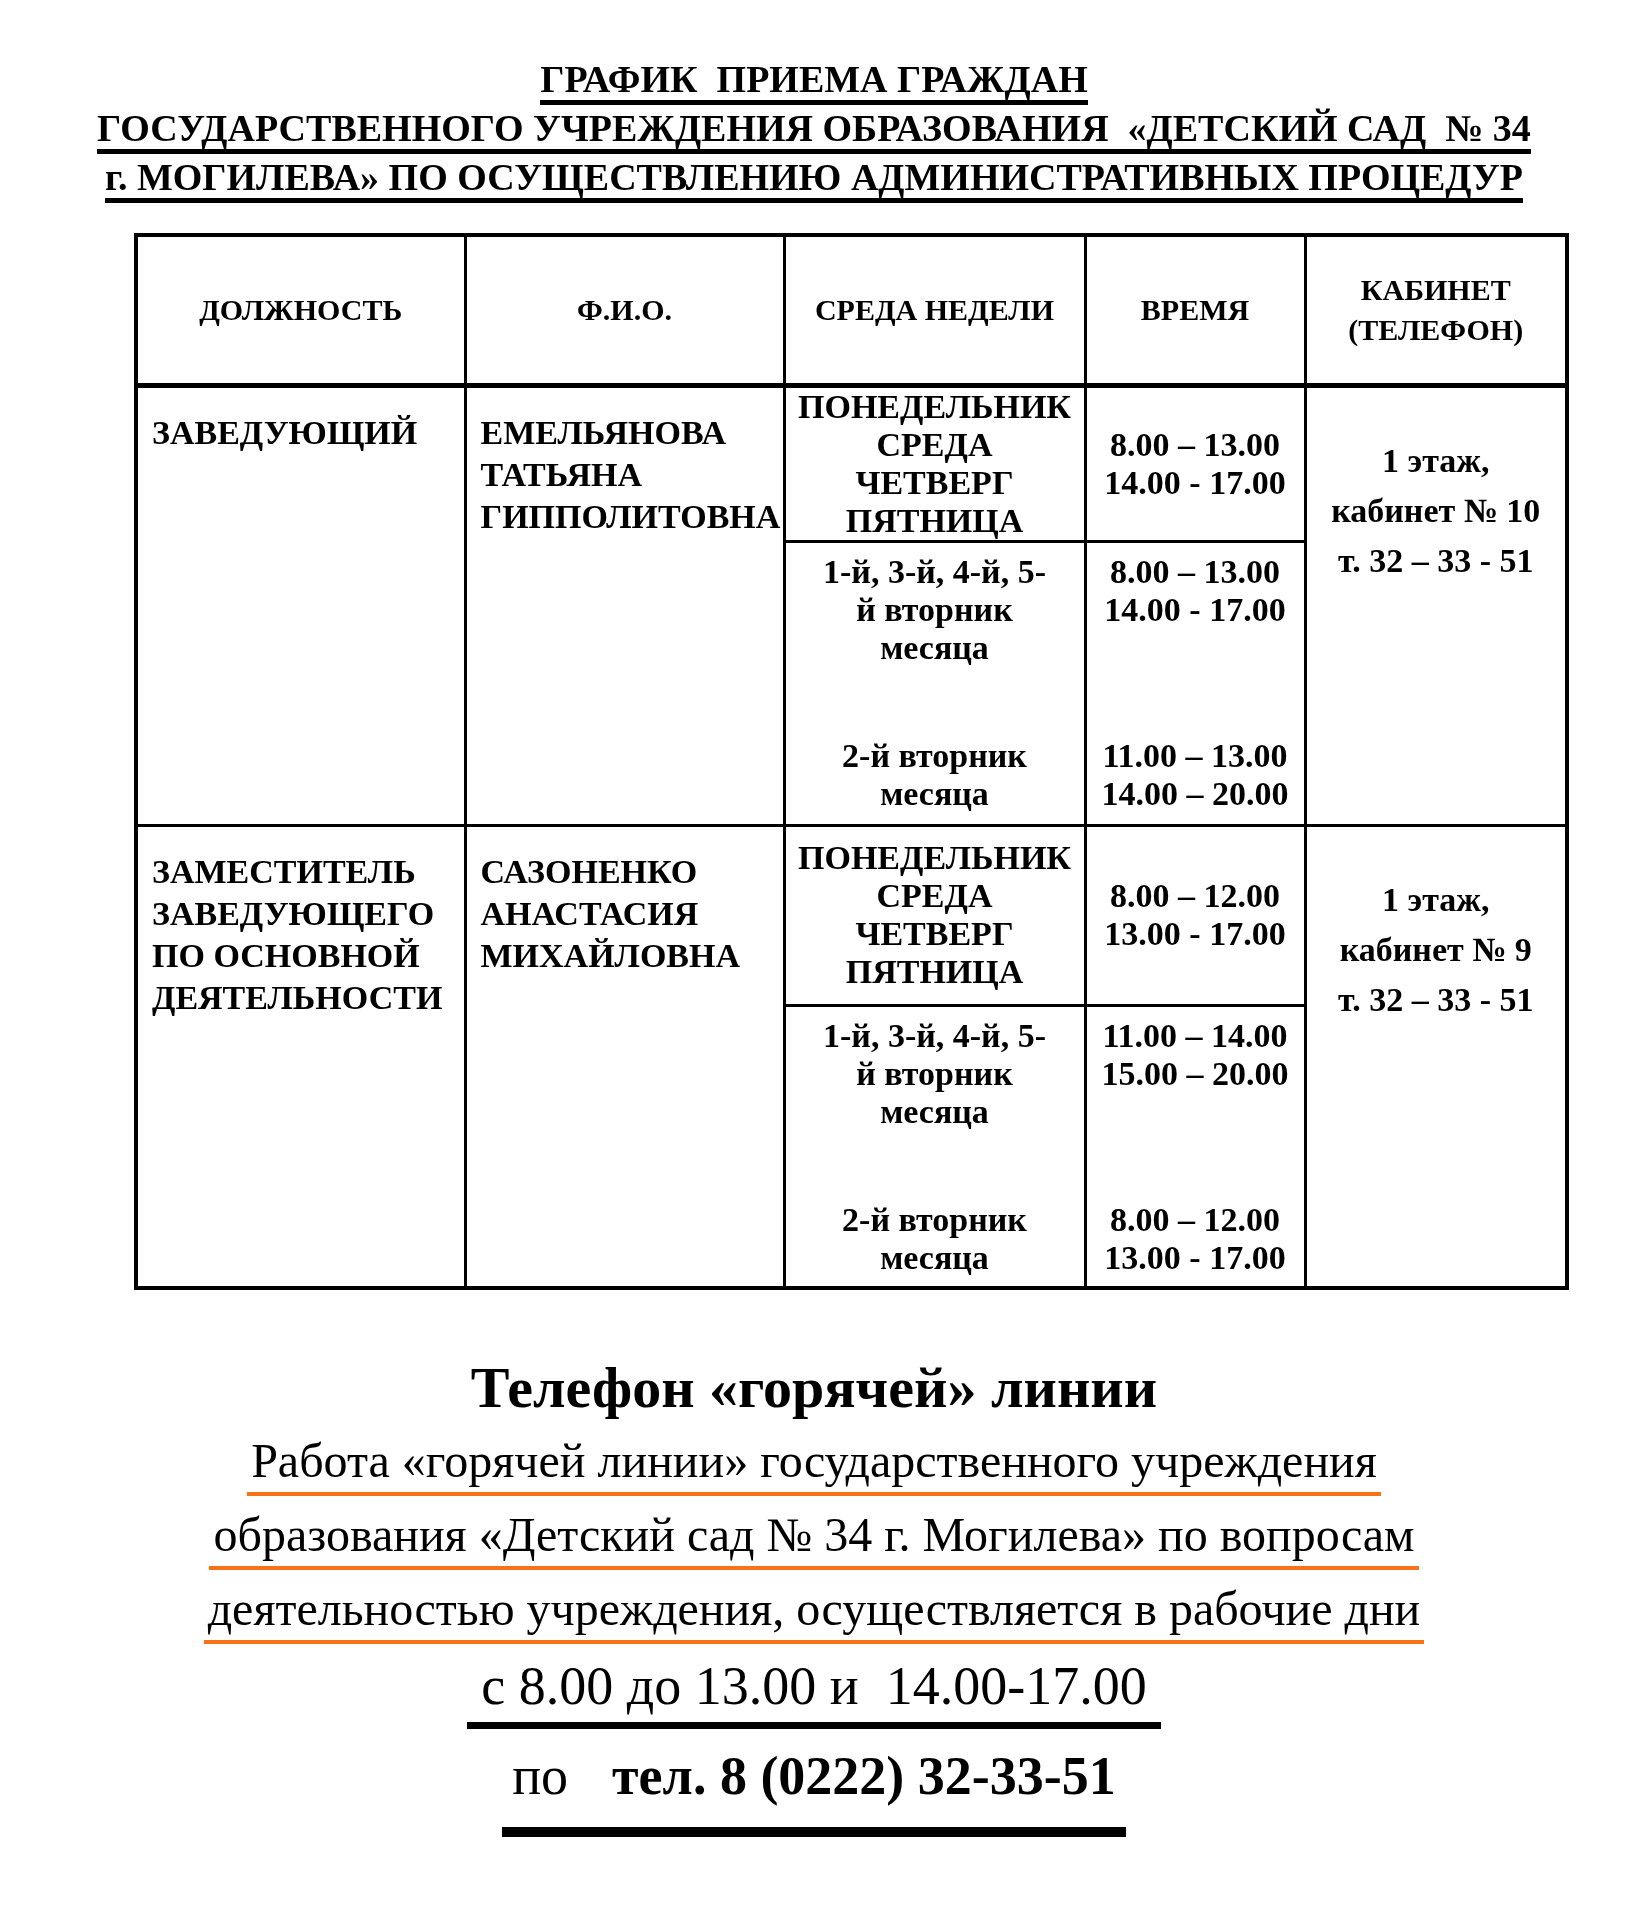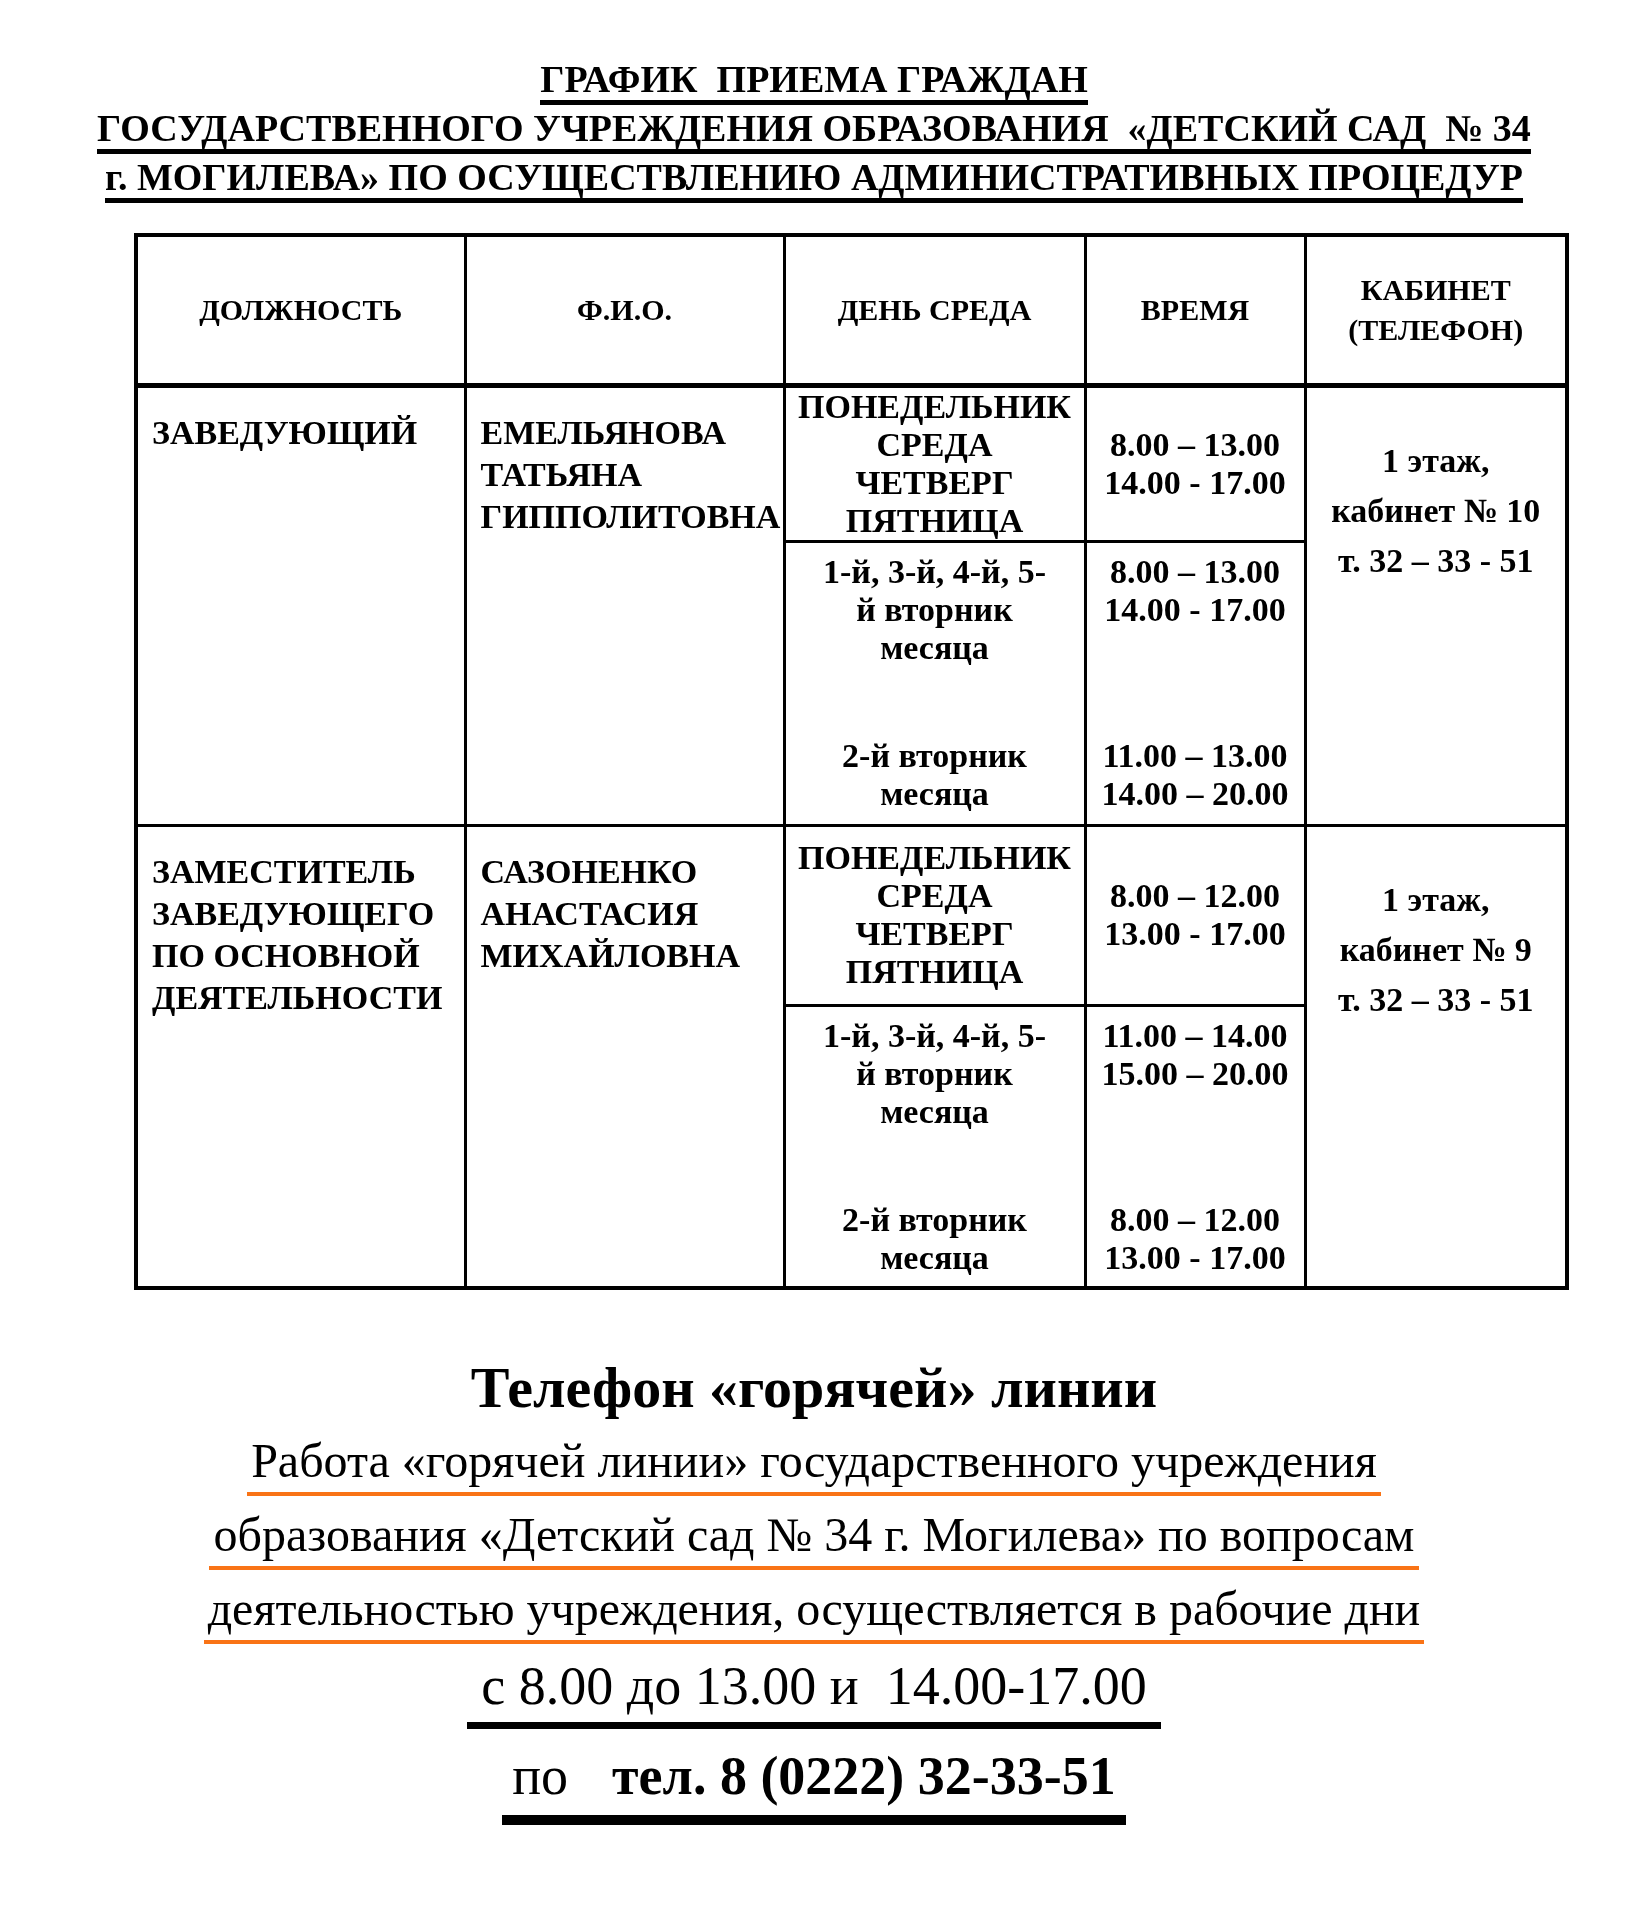--- a/index.html
+++ b/index.html
@@ -114,21 +114,21 @@
     border-bottom:7px solid #000;
     padding:0 14px 8px 14px;
   }
   .hl-phone{
     font-size:54px;
     line-height:58px;
   }
   .hl-phone .u{
     display:inline-block;
     border-bottom:10px solid #000;
-    padding:0 10px 10px 10px;
+    padding:0 10px 22px 10px;
   }
   .hl-phone .prefix{font-weight:normal;margin-right:44px;}
   .hl-phone .number{font-weight:bold;}
 </style>
 </head>
 <body>
 
 <div class="page">
 
   <header class="doc-title">
@@ -142,21 +142,21 @@
       <col style="width:329px">
       <col style="width:319px">
       <col style="width:301px">
       <col style="width:220px">
       <col style="width:262px">
     </colgroup>
     <thead>
       <tr class="r-head">
         <th class="pre">ДОЛЖНОСТЬ</th>
         <th class="pre">Ф.И.О.</th>
-        <th class="pre">ДЕНЬ СРЕДА</th>
+        <th class="pre">СРЕДА НЕДЕЛИ</th>
         <th class="pre">ВРЕМЯ</th>
         <th class="pre">КАБИНЕТ
 (ТЕЛЕФОН)</th>
       </tr>
     </thead>
     <tbody>
       <tr class="r1a">
         <td class="pos pre" rowspan="2">ЗАВЕДУЮЩИЙ</td>
         <td class="fio pre" rowspan="2">ЕМЕЛЬЯНОВА
 ТАТЬЯНА

